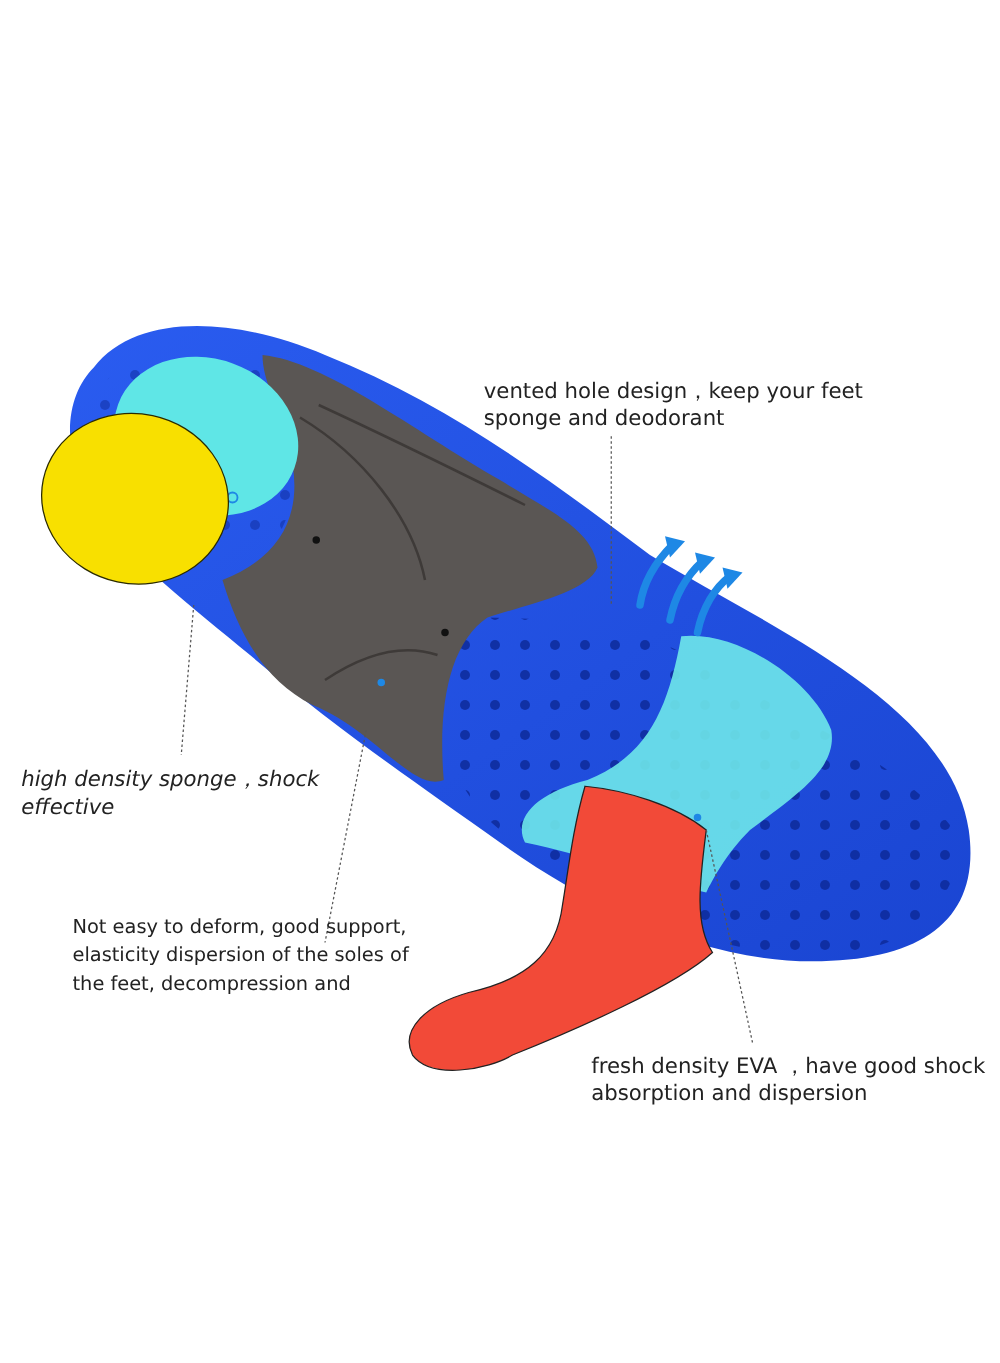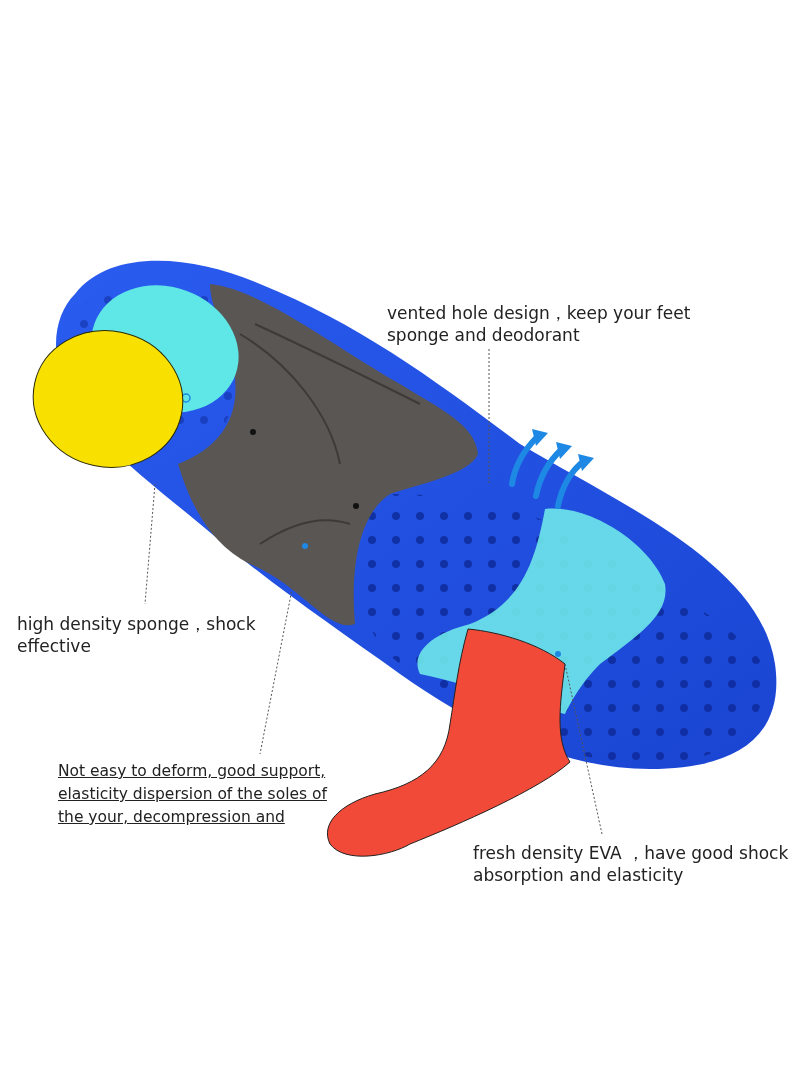--- a/index.html
+++ b/index.html
@@ -65,28 +65,28 @@
       <line x1="293" y1="560" x2="260" y2="730"></line>
       <line x1="565" y1="640" x2="602" y2="810"></line>
     </g>
   </svg>
 
   <div class="label" style="left:387px; top:278px;">
     <div>vented hole design，keep your feet</div>
     <div>sponge and deodorant</div>
   </div>
 
-  <div class="label" style="left:17px; top:589px;">
+  <div class="label" style="left:17px; top:589px;font-style:italic;">
     <div>high density sponge，shock</div>
     <div>effective</div>
   </div>
 
-  <div class="label label-small" style="left:58px; top:736px;text-decoration:underline;">
+  <div class="label label-small" style="left:58px; top:706px;">
     <div>Not easy to deform, good support,</div>
     <div>elasticity dispersion of the soles of</div>
-    <div>the your, decompression and</div>
+    <div>the feet, decompression and</div>
   </div>
 
   <div class="label" style="left:473px; top:818px;">
     <div>fresh density EVA ，have good shock</div>
-    <div>absorption and elasticity</div>
+    <div>absorption and dispersion</div>
   </div>
 </div>
 
 </body></html>

